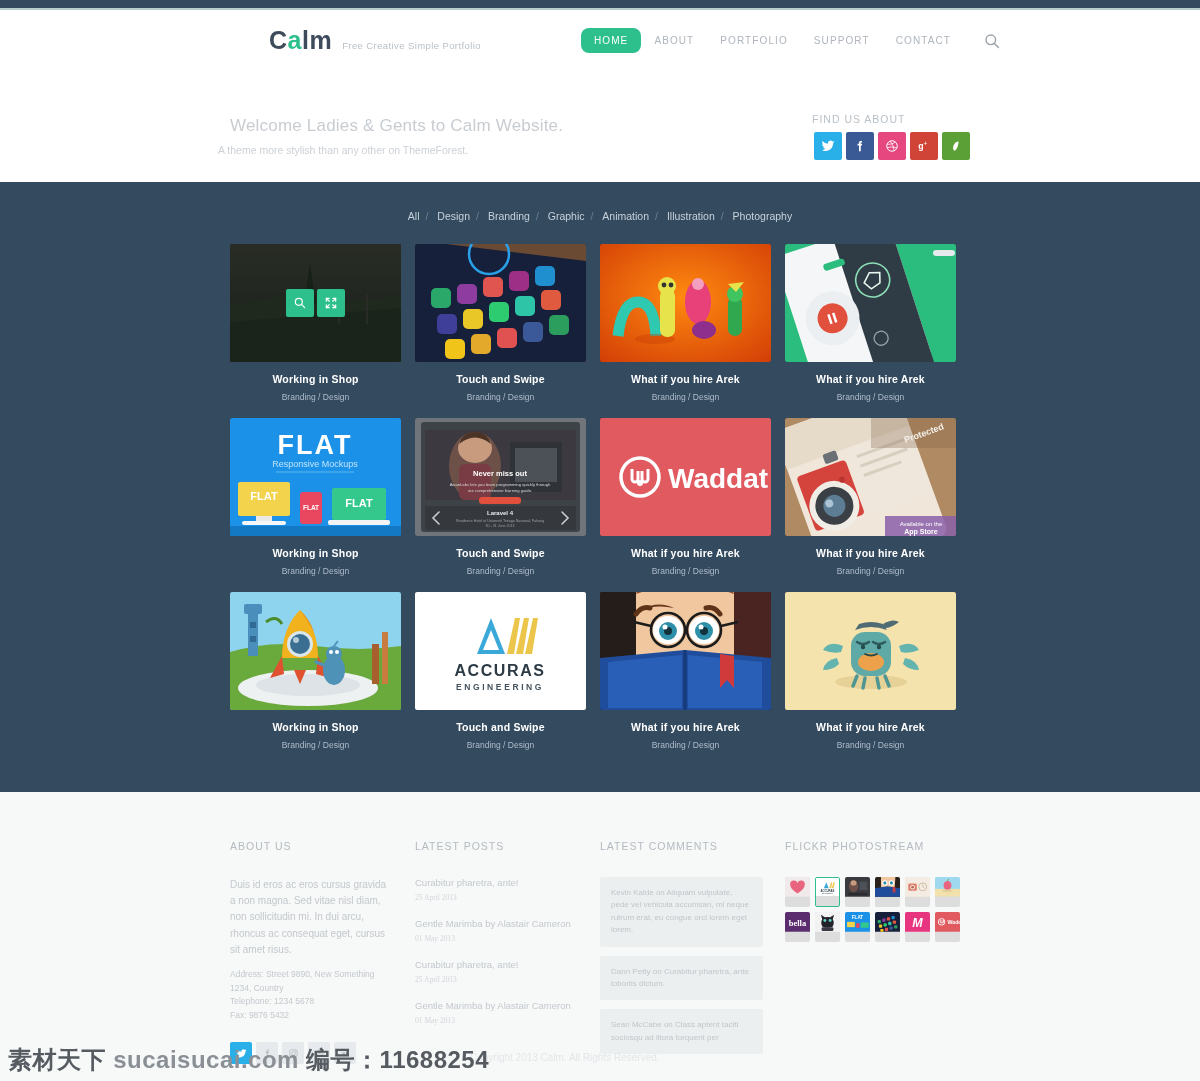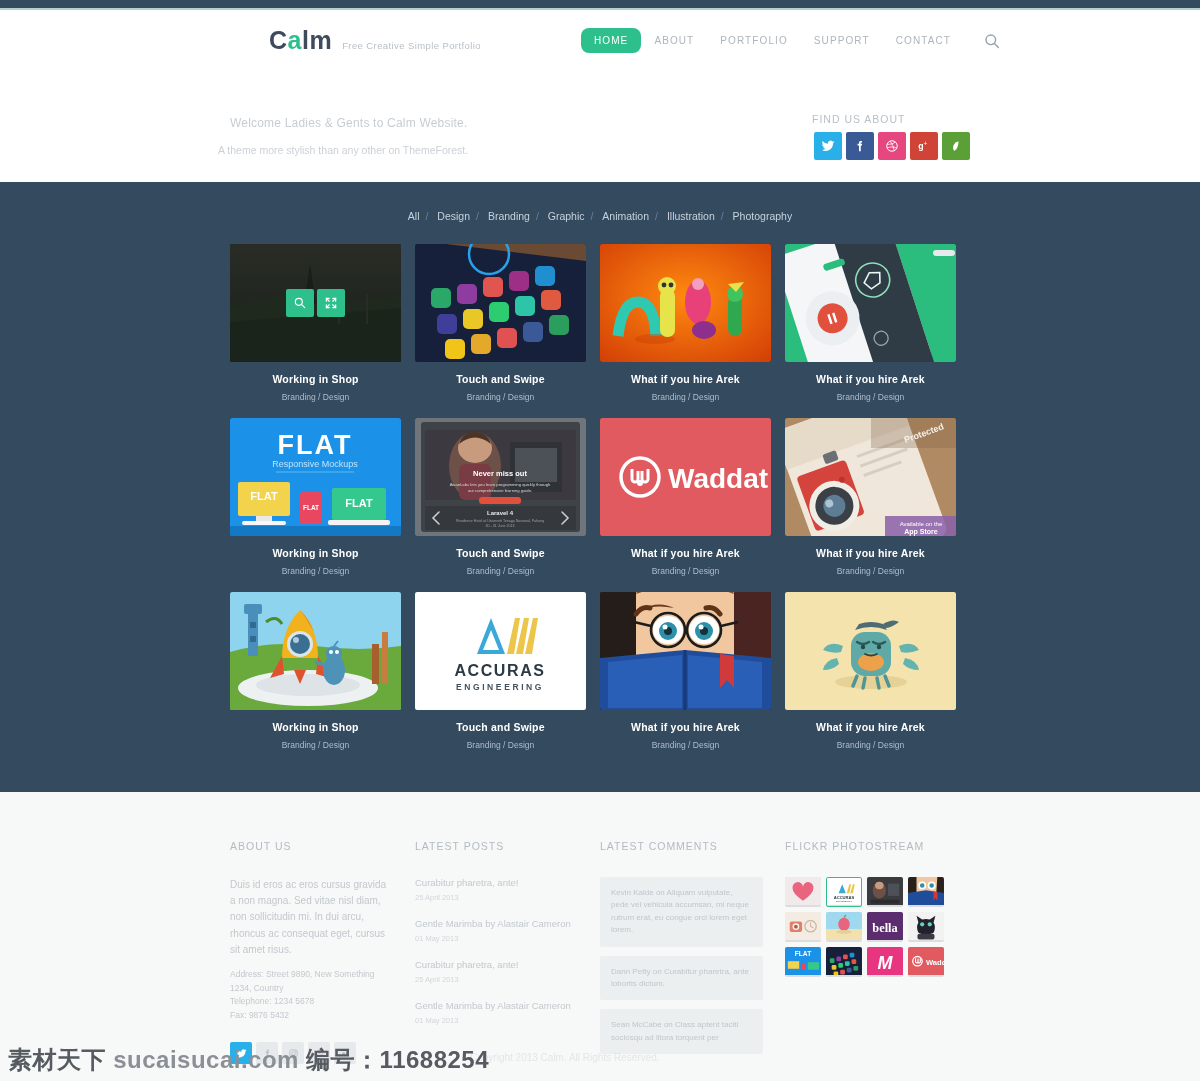--- a/index.html
+++ b/index.html
@@ -23,21 +23,21 @@
   .nav { position: absolute; right: 200px; top: 18px; display: flex; align-items: center; gap: 0px; }
   .nav a {
     font-size: 10px; letter-spacing: 1.1px; color: #aeb5bc;
     text-decoration: none; padding: 7px 13px; display: inline-block;
   }
   .nav a.active { background: #2dc08d; color: #fff; border-radius: 8px; }
   .search-icon { margin-left: 20px; width: 16px; height: 16px; color: #9aa2aa; display: inline-block; }
 
   
   .hero { height: 112px; position: relative; background: #fff; }
-  .hero-title { position: absolute; left: 230px; top: 46px; font-size: 12px; color: #c8cdd2; font-weight: normal; letter-spacing: .2px; }
+  .hero-title { position: absolute; left: 230px; top: 46px; font-size: 17px; color: #c8cdd2; font-weight: normal; letter-spacing: .2px; }
   .hero-sub { position: absolute; left: 218px; top: 74px; font-size: 10.5px; color: #ccd1d6; }
   .find-label { position: absolute; left: 812px; top: 43px; font-size: 10.5px; color: #b9c0c7; letter-spacing: 1px; }
   .socials { position: absolute; left: 814px; top: 62px; display: flex; gap: 4px; }
   .soc {
     width: 28px; height: 28px; border-radius: 2px; display: flex;
     align-items: center; justify-content: center; color: #fff;
   }
   .soc svg { width: 14px; height: 14px; fill: #fff; }
 
   
@@ -72,27 +72,27 @@
   .fline { font-size: 8.5px; color: #c3c9ce; line-height: 1.62; }
 
   .fsoc { display: flex; gap: 4px; margin-top: 19px; }
   .fs { width: 22px; height: 22px; background: #e7eaec; border-radius: 2px; display: flex; align-items: center; justify-content: center; }
   .fs.active { background: #2ab0e8; }
   .fs svg { width: 11px; height: 11px; fill: #b8bfc5; }
   .fs.active svg { fill: #fff; }
 
   .post { margin-bottom: 16px; }
   .post-t { font-size: 9.5px; color: #c3c9ce; }
-  .post-d { font-size: 7.5px; color: #d2d7db; margin-top: 5px; }
+  .post-d { font-size: 7.5px; color: #d2d7db; margin-top: 5px; font-family: Liberation Serif, serif; }
 
   .comment { background: #eceff0; border-radius: 2px; padding: 10px 11px; margin-bottom: 9px; }
   .comment-t { font-size: 8px; color: #c0c6cb; line-height: 1.55; }
 
   .flickr { display: flex; flex-wrap: wrap; gap: 5px; width: 178px; }
-  .fthumb { width: 36px; height: 30px; border-radius: 2px; overflow: hidden; position: relative; background: #ddd; }
+  .fthumb { width: 25px; height: 30px; border-radius: 2px; overflow: hidden; position: relative; background: #ddd; }
 
   .copy { position: absolute; left: 470px; bottom: 18px; font-size: 10px; color: #e3e6e8; }
   .watermark {
     position: absolute; left: 8px; bottom: 5px;
     font-size: 24px; font-weight: bold; color: #555b60;
     letter-spacing: .5px; white-space: nowrap;
   }
   .watermark .gray { color: #8a9096; }
 
   

